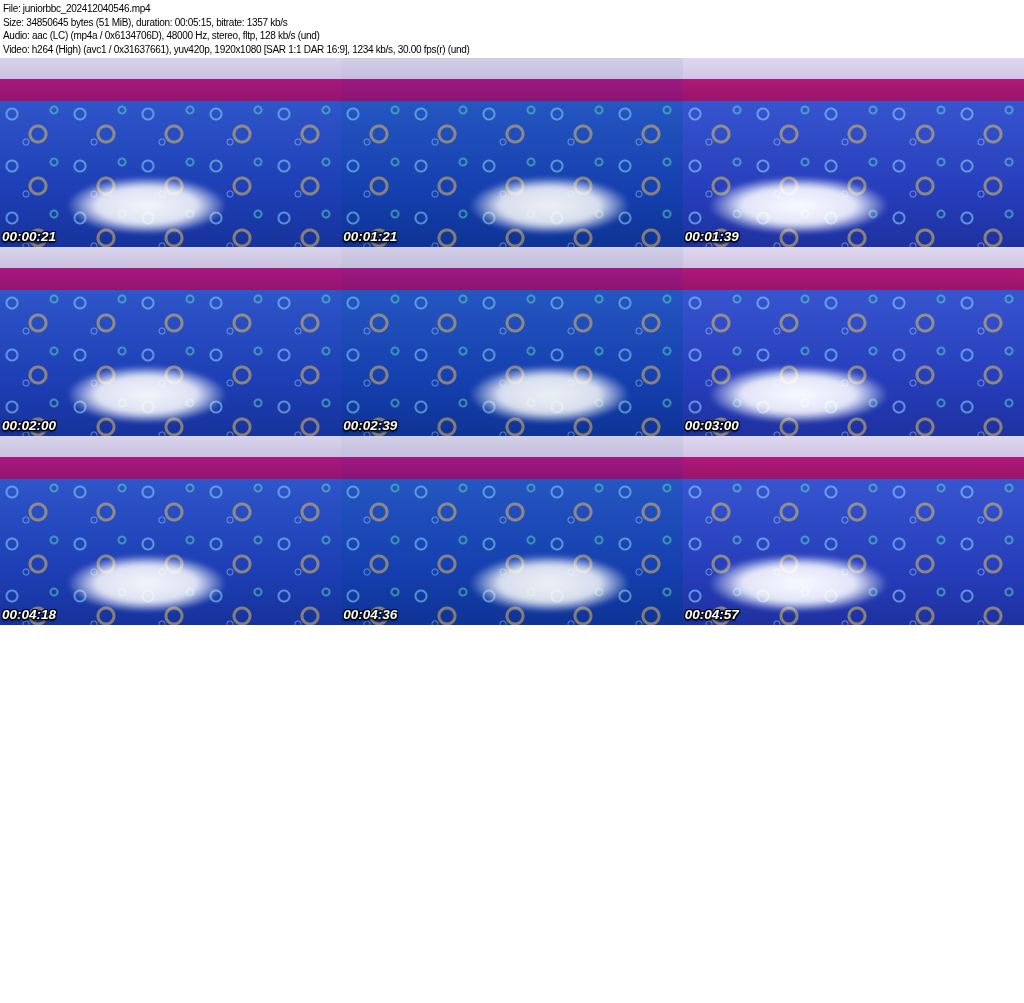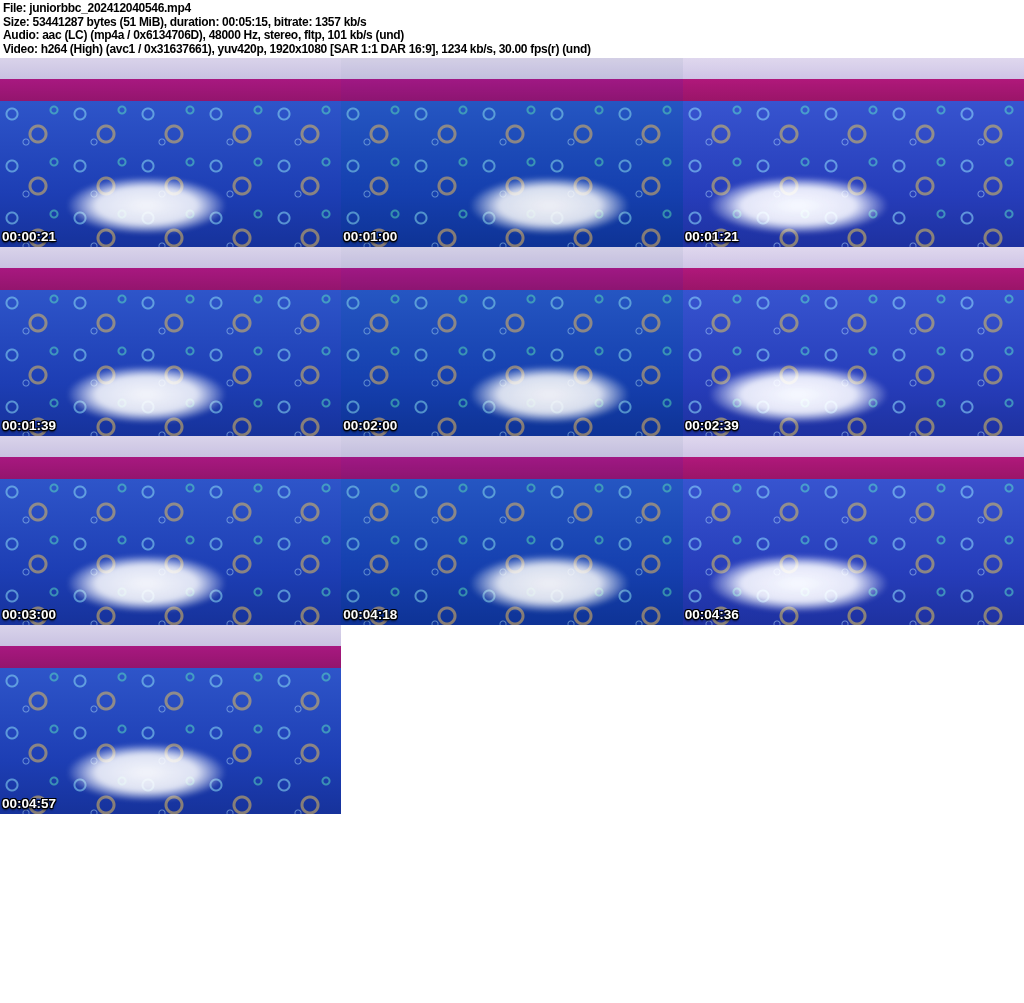--- a/index.html
+++ b/index.html
@@ -8,34 +8,35 @@
   
   .sheet-header {
     width: 1024px;
     height: 58px;
     background: #ffffff;
     color: #000000;
     padding: 2px 0 0 3px;
     box-sizing: border-box;
   }
   .meta-line {
-    font-weight: 700;
-    font-size: 12px;
+    font-weight: 400;
+    font-size: 10px;
     line-height: 13.5px;
     letter-spacing: -0.3px;
     white-space: nowrap;
   }
 
   
   .thumb-grid {
     width: 1024px;
     height: 945px;
     display: grid;
     grid-template-columns: repeat(3, 1fr);
     grid-template-rows: repeat(5, 189px);
+    font-style: italic;
   }
   .thumb {
     position: relative;
     overflow: hidden;
     
     background: linear-gradient(180deg,
       #d9d3ea 0%, #c9c2e2 11%,
       #a81880 11%, #93156d 23%,
       #2e55c9 23%, #1d3eb4 72%, #16329b 100%);
   }
@@ -75,39 +76,34 @@
       -1px -1px 0 #000, 1px -1px 0 #000,
       -1px  1px 0 #000, 1px  1px 0 #000,
        0 2px 2px rgba(0,0,0,.9);
   }
 </style>
 </head>
 <body>
 
 <div class="sheet-header">
   <div class="meta-line">File: juniorbbc_202412040546.mp4</div>
-  <div class="meta-line">Size: 53441287 bytes (51 MiB), duration: 00:05:15, bitrate: 1357 kb/s</div>
-  <div class="meta-line">Audio: aac (LC) (mp4a / 0x6134706D), 48000 Hz, stereo, fltp, 101 kb/s (und)</div>
+  <div class="meta-line">Size: 34850645 bytes (51 MiB), duration: 00:05:15, bitrate: 1357 kb/s</div>
+  <div class="meta-line">Audio: aac (LC) (mp4a / 0x6134706D), 48000 Hz, stereo, fltp, 128 kb/s (und)</div>
   <div class="meta-line">Video: h264 (High) (avc1 / 0x31637661), yuv420p, 1920x1080 [SAR 1:1 DAR 16:9], 1234 kb/s, 30.00 fps(r) (und)</div>
 </div>
 
 <div class="thumb-grid">
 
   <div class="thumb">
     <div class="bedding"></div>
     <div class="pillow"></div>
     <span class="ts">00:00:21</span>
   </div>
 
 
-  <div class="thumb">
-    <div class="bedding"></div>
-    <div class="pillow"></div>
-    <span class="ts">00:01:00</span>
-  </div>
 
   <div class="thumb">
     <div class="bedding"></div>
     <div class="pillow"></div>
     <span class="ts">00:01:21</span>
   </div>
 
   <div class="thumb">
     <div class="bedding"></div>
     <div class="pillow"></div>

